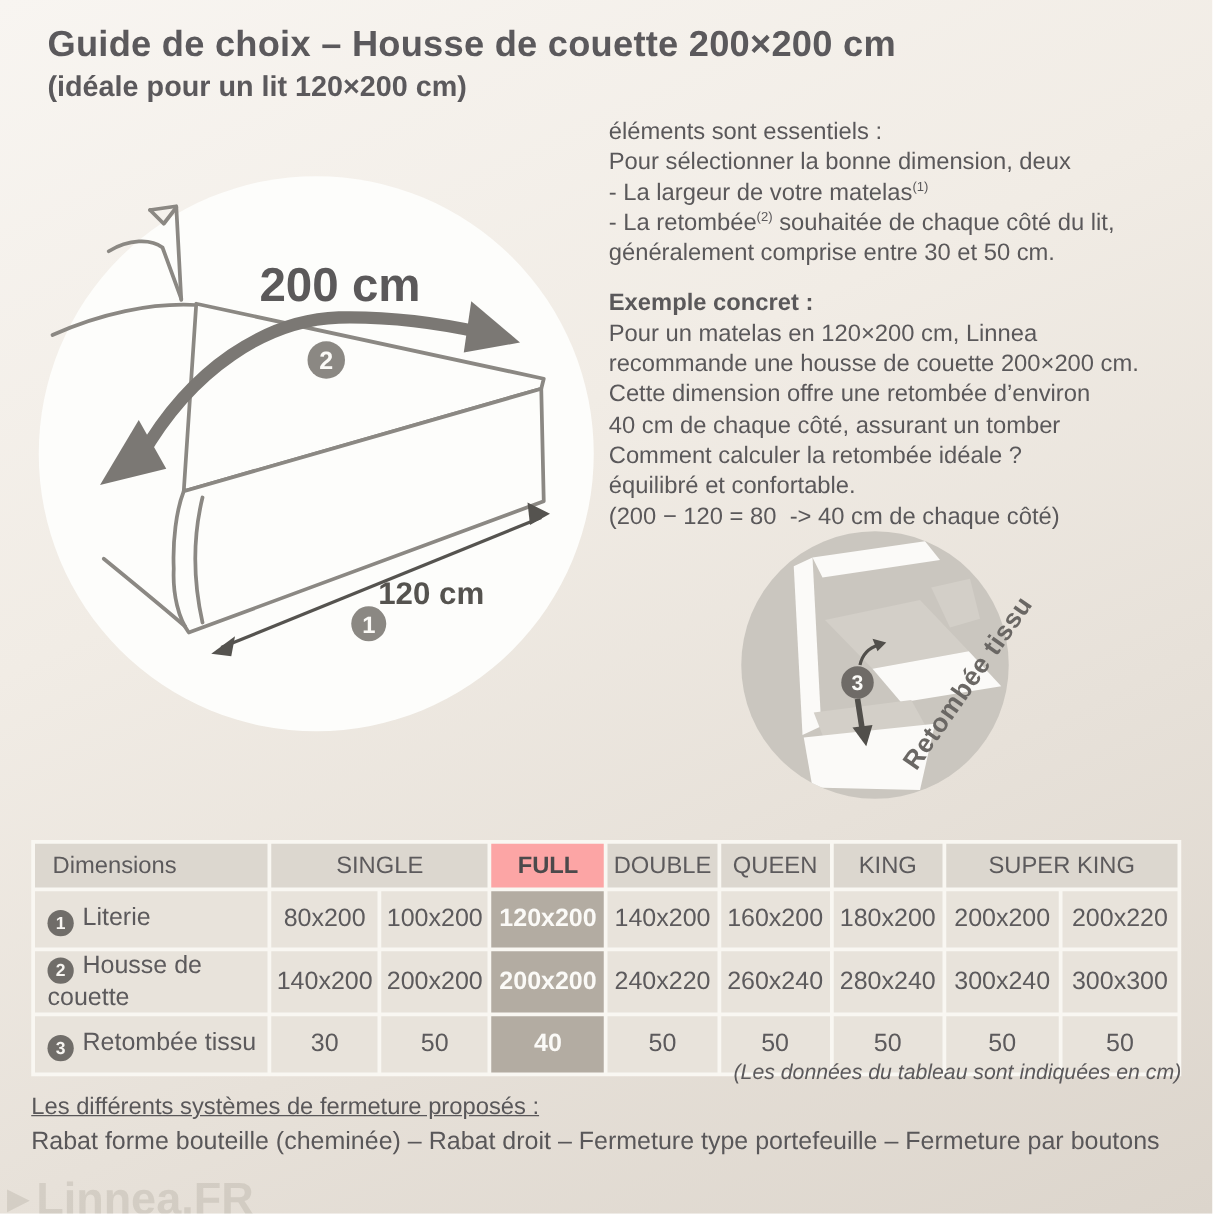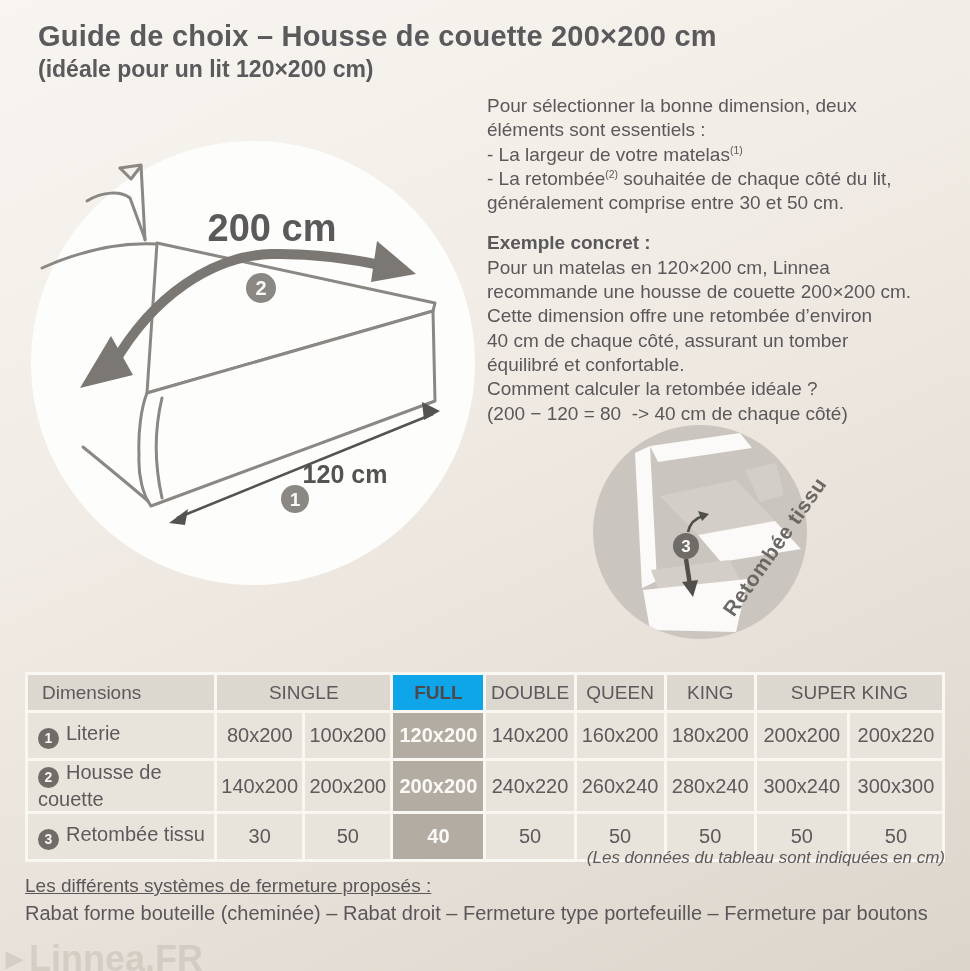--- a/index.html
+++ b/index.html
@@ -30,21 +30,21 @@
   
   :root{--hl:#b3aca2;--badge:#706d69;}
   .size-table{
     position:absolute;left:25px;top:672px;width:920px;
     border-collapse:separate;border-spacing:3px;
     background:#f9f7f2;table-layout:fixed;
     font-size:20px;color:#5c5a5c;
   }
   .size-table th{background:#dcd7cf;font-weight:normal;font-size:19px;height:35px;padding:0;}
   .size-table th.corner{text-align:left;padding-left:14px;}
-  .size-table th.hl-head{background:#0ea5e9;font-weight:bold;color:#4b494b;}
+  .size-table th.hl-head{background:#fca5a5;font-weight:bold;color:#4b494b;}
   .size-table td{background:#e8e3db;text-align:center;height:45px;padding:0;}
   .size-table td.row-label{text-align:left;padding-left:10px;}
   .size-table td.hl{background:var(--hl);color:#fbfaf7;font-weight:bold;margin-left:32px;}
   .badge{
     display:inline-block;width:21px;height:21px;border-radius:50%;
     background:var(--badge);color:#f7f5f1;font-size:14px;font-weight:bold;
     text-align:center;line-height:21px;vertical-align:-3px;margin-right:7px;
   }
   
   .note{position:absolute;right:25px;top:848px;font-size:17px;font-style:italic;color:#5b595b;}
@@ -58,32 +58,32 @@
 </style>
 </head>
 <body>
 
 <div class="page">
 
   <div class="title">Guide de choix – Housse de couette 200×200 cm</div>
   <div class="subtitle">(idéale pour un lit 120×200 cm)</div>
 
   <div class="textcol">
+    <div class="ln">éléments sont essentiels :</div>
     <div class="ln">Pour sélectionner la bonne dimension, deux</div>
-    <div class="ln">éléments sont essentiels :</div>
     <div class="ln"><span>- La largeur de votre matelas</span><sup>(1)</sup></div>
     <div class="ln"><span>- La retombée</span><sup>(2)</sup><span> souhaitée de chaque côté du lit,</span></div>
     <div class="ln">généralement comprise entre 30 et 50 cm.</div>
     <div class="ex-head">Exemple concret :</div>
     <div class="ln">Pour un matelas en 120×200 cm, Linnea</div>
     <div class="ln">recommande une housse de couette 200×200 cm.</div>
     <div class="ln">Cette dimension offre une retombée d’environ</div>
     <div class="ln">40 cm de chaque côté, assurant un tomber</div>
+    <div class="ln">Comment calculer la retombée idéale ?</div>
     <div class="ln">équilibré et confortable.</div>
-    <div class="ln">Comment calculer la retombée idéale ?</div>
     <div class="ln">(200 − 120 = 80  -&gt; 40 cm de chaque côté)</div>
   </div>
 
   <svg class="diagram-main" viewBox="0 0 455 455" xmlns="http://www.w3.org/2000/svg">
     <circle cx="228" cy="228" r="222" fill="#fdfdfb"></circle>
 
     <g stroke="#8b8883" stroke-width="3" fill="none" stroke-linecap="round" stroke-linejoin="round">
       <path d="M95,33 L116,30 L120,105"></path>
       <path d="M95,33 L106,44 L116,31"></path>
       <path d="M62,66 C78,56 96,56 105,63 L120,104"></path>

